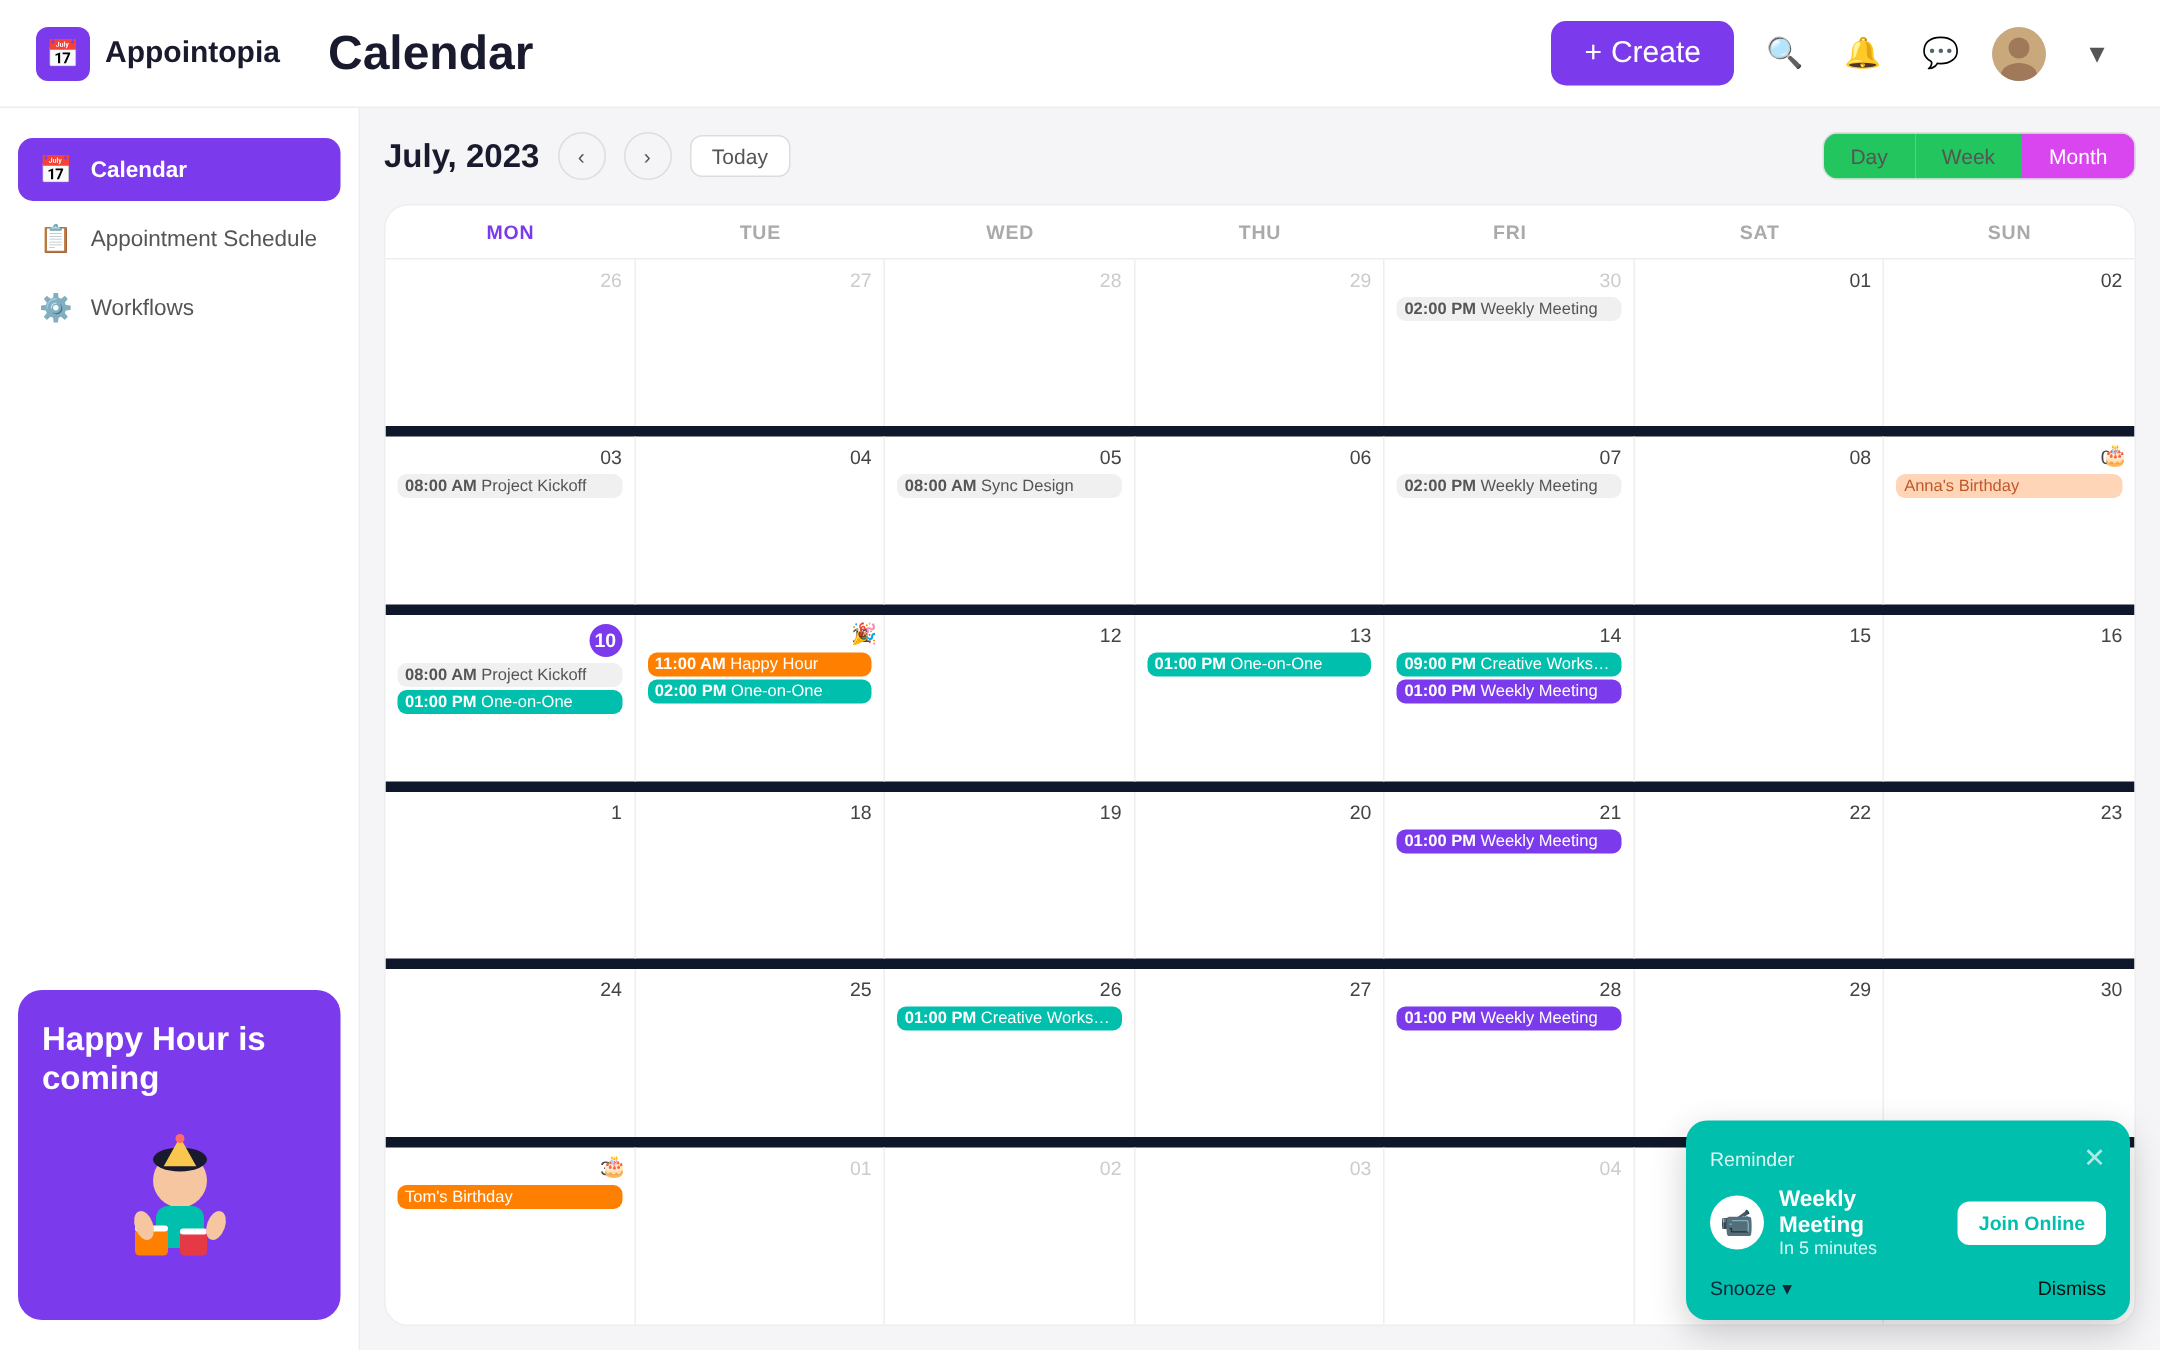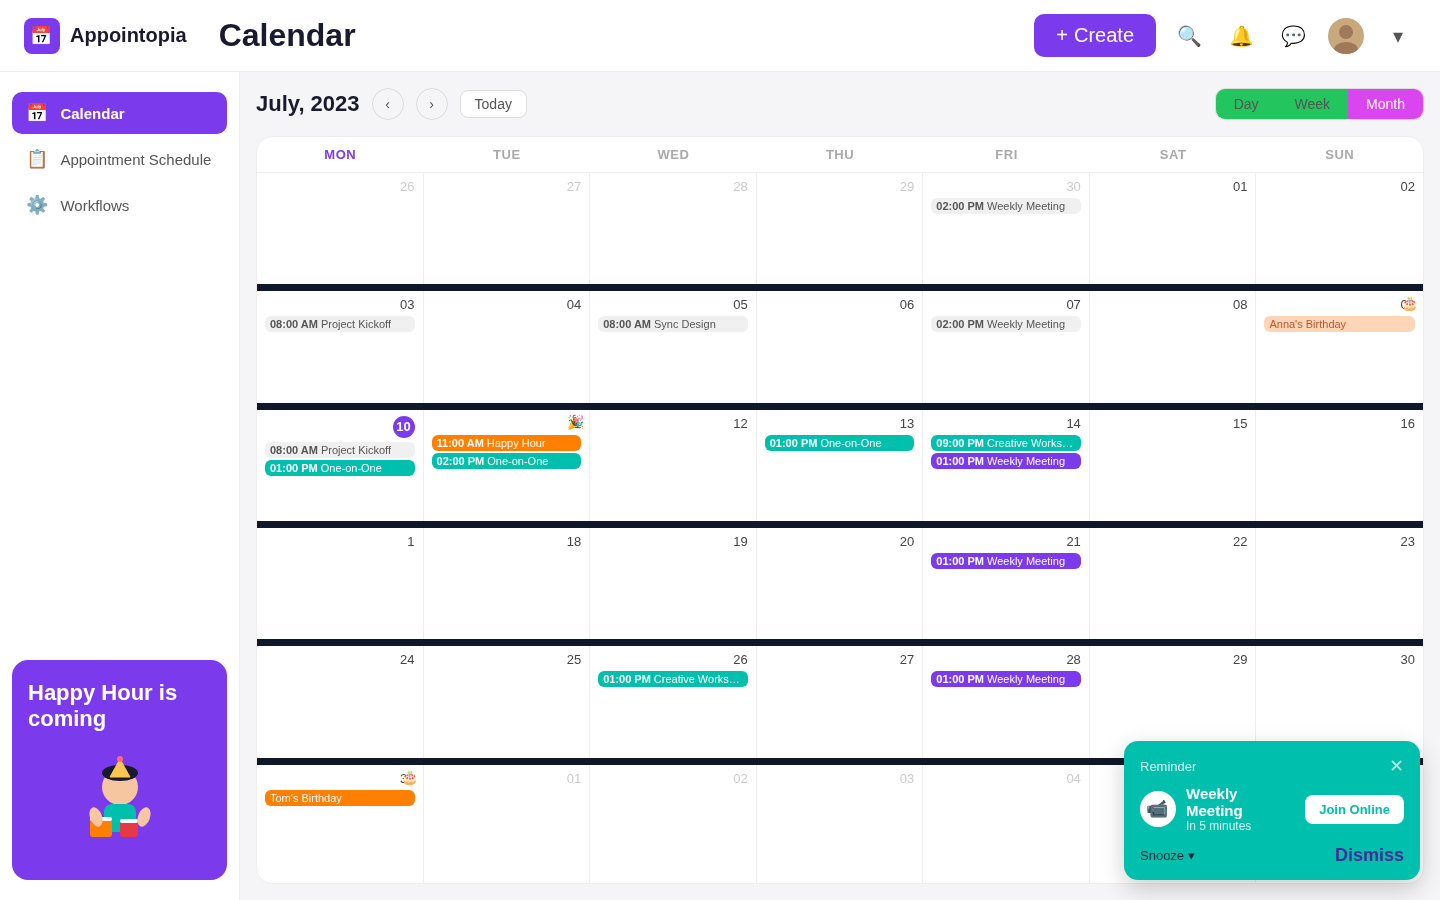--- a/index.html
+++ b/index.html
@@ -66,21 +66,21 @@
     .reminder-popup { position: fixed; bottom: 20px; right: 20px; width: 296px; background: #00bfad; border-radius: 14px; padding: 14px 16px; color: #fff; box-shadow: 0 8px 24px rgba(0,0,0,0.2); z-index: 100; }
     .reminder-header { display: flex; justify-content: space-between; align-items: center; margin-bottom: 8px; font-size: 13px; opacity: 0.85; }
     .reminder-close { background: none; border: none; color: #fff; font-size: 18px; cursor: pointer; opacity: 0.8; }
     .reminder-body { display: flex; align-items: center; gap: 10px; margin-bottom: 12px; }
     .reminder-icon { width: 36px; height: 36px; background: #fff; border-radius: 50%; display: flex; align-items: center; justify-content: center; color: #00bfad; font-size: 18px; flex-shrink: 0; }
     .reminder-info .title { font-weight: 700; font-size: 15px; }
     .reminder-info .sub { font-size: 12px; opacity: 0.85; }
     .join-btn { background: #fff; color: #00bfad; border: none; border-radius: 8px; padding: 7px 14px; font-size: 13px; font-weight: 700; cursor: pointer; white-space: nowrap; }
     .reminder-footer { display: flex; justify-content: space-between; align-items: center; }
     .snooze-btn { background: none; border: none; color: #0f172a; font-size: 13px; cursor: pointer; display: flex; align-items: center; gap: 4px; opacity: 0.9; }
-    .dismiss-btn { background: none; border: none; color: #4c1d95; font-size: 18px; cursor: pointer; opacity: 0.9; font-weight: bold; }
+    .dismiss-btn { background: none; border: none; color: #000000; font-size: 13px; cursor: pointer; opacity: 0.9; }
   </style>
 </head>
 <body>
 
 <div class="header">
   <div class="logo">
     <div class="logo-icon">📅</div>
     <span class="logo-text">Appointopia</span>
   </div>
   <div class="page-title">Calendar</div>

